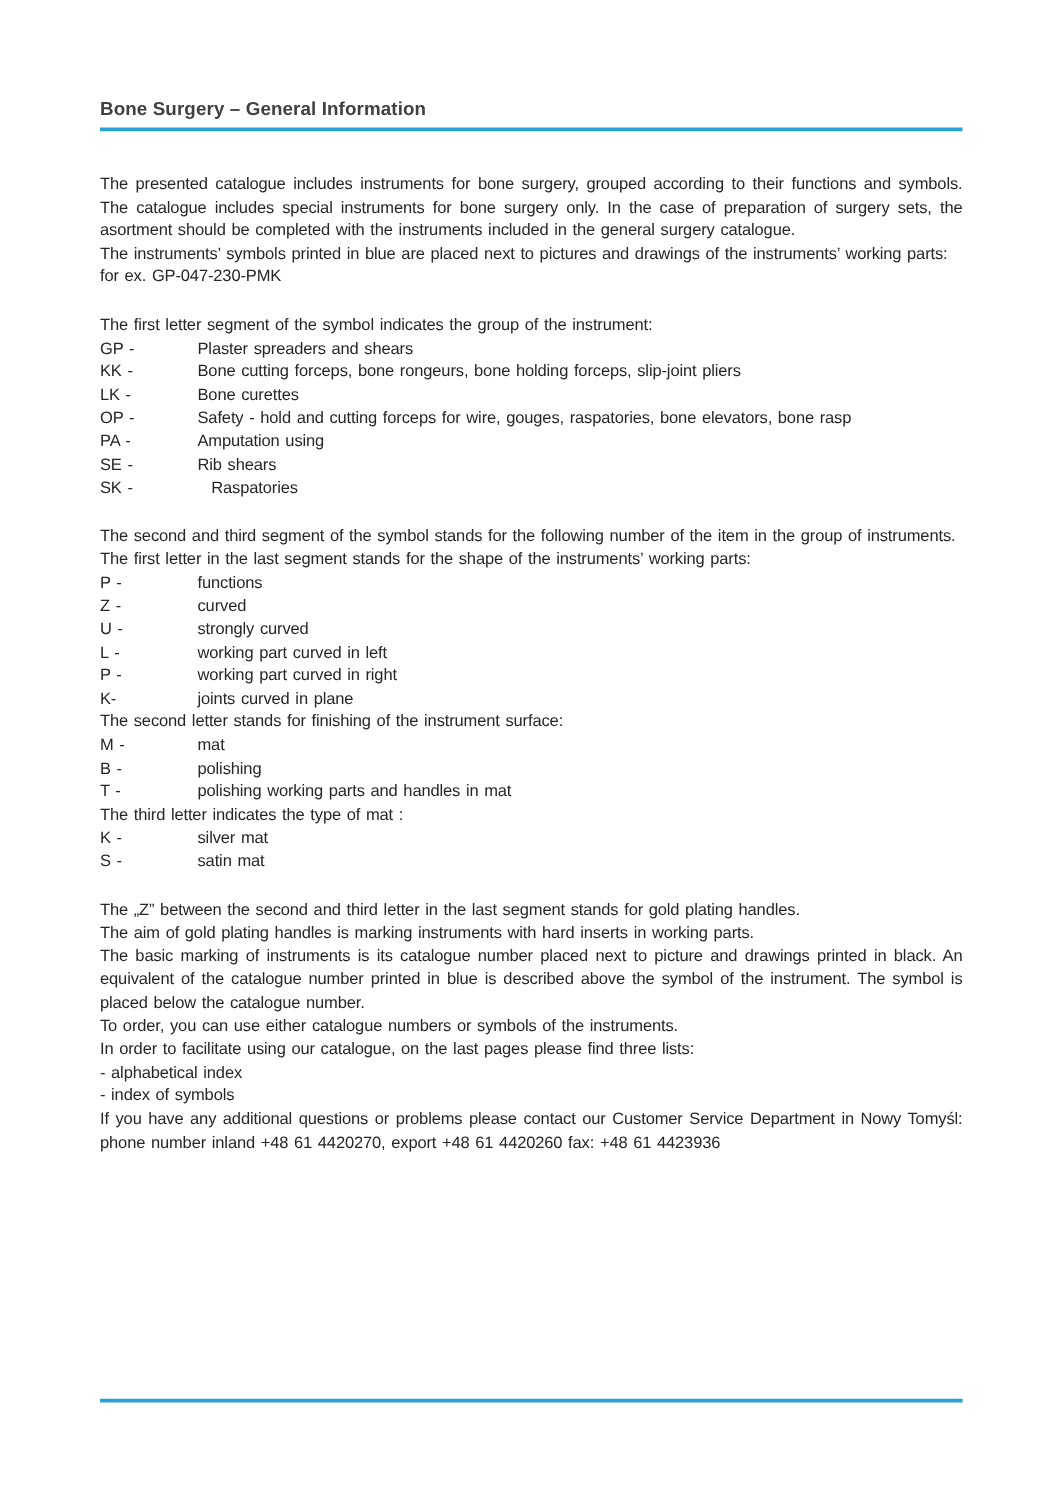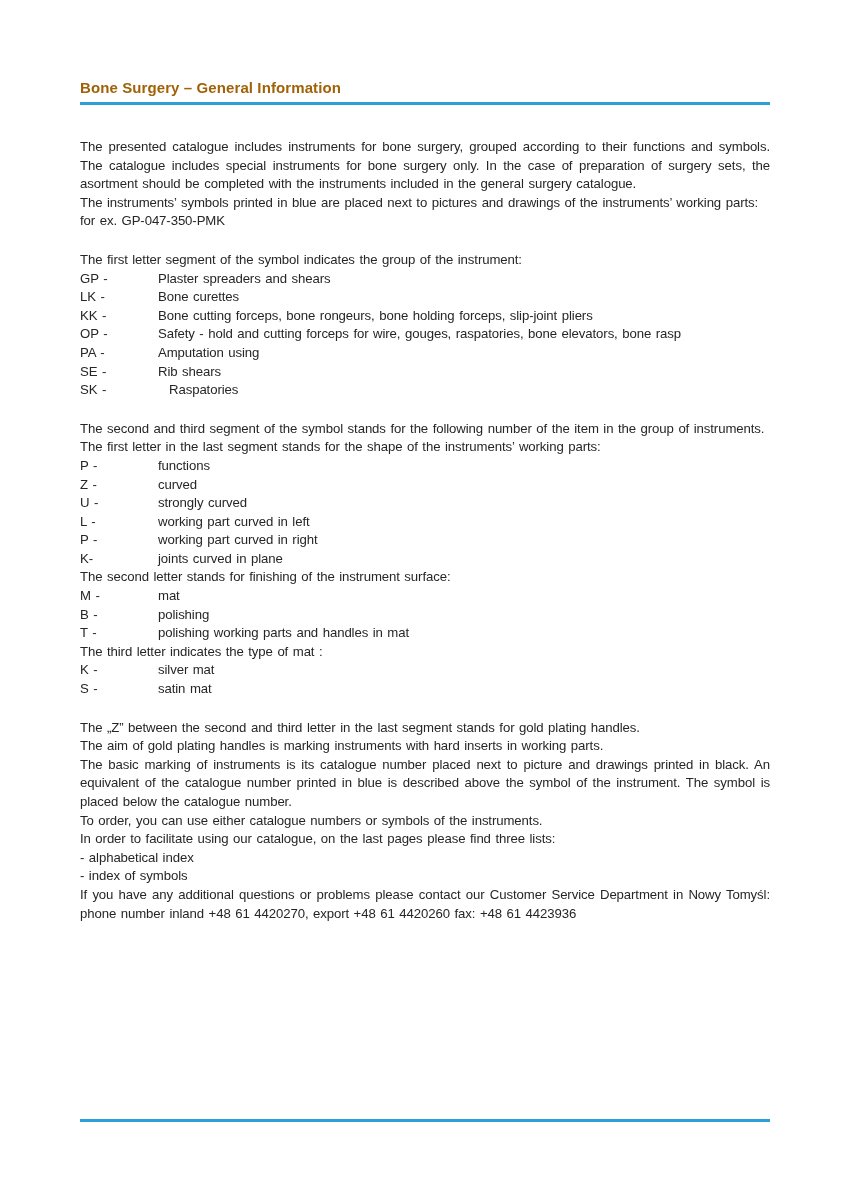--- a/index.html
+++ b/index.html
@@ -55,40 +55,40 @@
     right: 80px;
     top: 1119px;
     height: 3px;
   }
 </style>
 </head>
 <body>
 
 <div class="page">
   <div class="header">
-    <h1 class="title" style="color: #a16207;">Bone Surgery – General Information</h1>
+    <h1 class="title" style="color: #404040;">Bone Surgery – General Information</h1>
     <div class="title-rule" style="background: rgb(43, 159, 215);"></div>
   </div>
   <div class="content">
       <p class="para">The presented catalogue includes instruments for bone surgery, grouped according to their functions and symbols. The catalogue includes special instruments for bone surgery only. In the case of preparation of surgery sets, the asortment should be completed with the instruments included in the general surgery catalogue.</p>
       <p class="para">The instruments’ symbols printed in blue are placed next to pictures and drawings of the instruments’ working parts:</p>
-      <p class="para">for ex. GP-047-350-PMK</p>
+      <p class="para">for ex. GP-047-230-PMK</p>
       <div class="spacer"></div>
       <p class="para">The first letter segment of the symbol indicates the group of the instrument:</p>
       <div class="def-row">
         <span class="def-code">GP -</span>
         <span class="def-text">Plaster spreaders and shears</span>
       </div>
       <div class="def-row">
+        <span class="def-code">KK -</span>
+        <span class="def-text">Bone cutting forceps, bone rongeurs, bone holding forceps, slip-joint pliers</span>
+      </div>
+      <div class="def-row">
         <span class="def-code">LK -</span>
         <span class="def-text">Bone curettes</span>
-      </div>
-      <div class="def-row">
-        <span class="def-code">KK -</span>
-        <span class="def-text">Bone cutting forceps, bone rongeurs, bone holding forceps, slip-joint pliers</span>
       </div>
       <div class="def-row">
         <span class="def-code">OP -</span>
         <span class="def-text">Safety - hold and cutting forceps for wire, gouges, raspatories, bone elevators, bone rasp</span>
       </div>
       <div class="def-row">
         <span class="def-code">PA -</span>
         <span class="def-text">Amputation using</span>
       </div>
       <div class="def-row">

